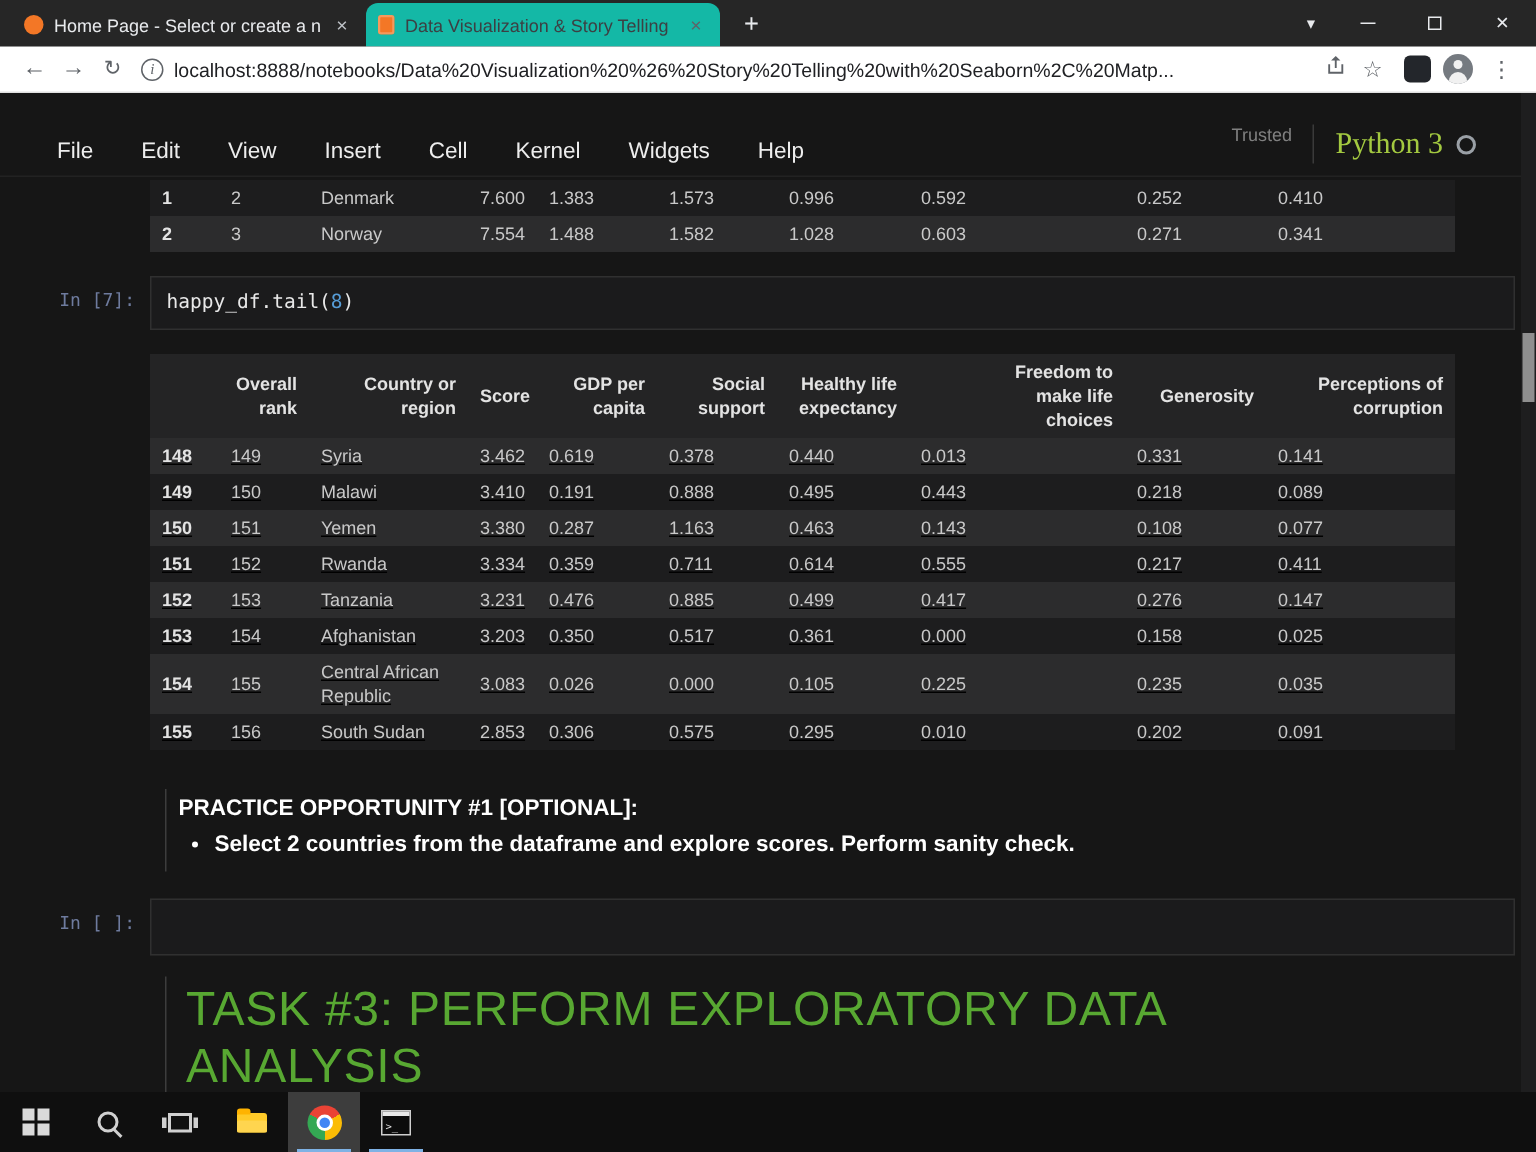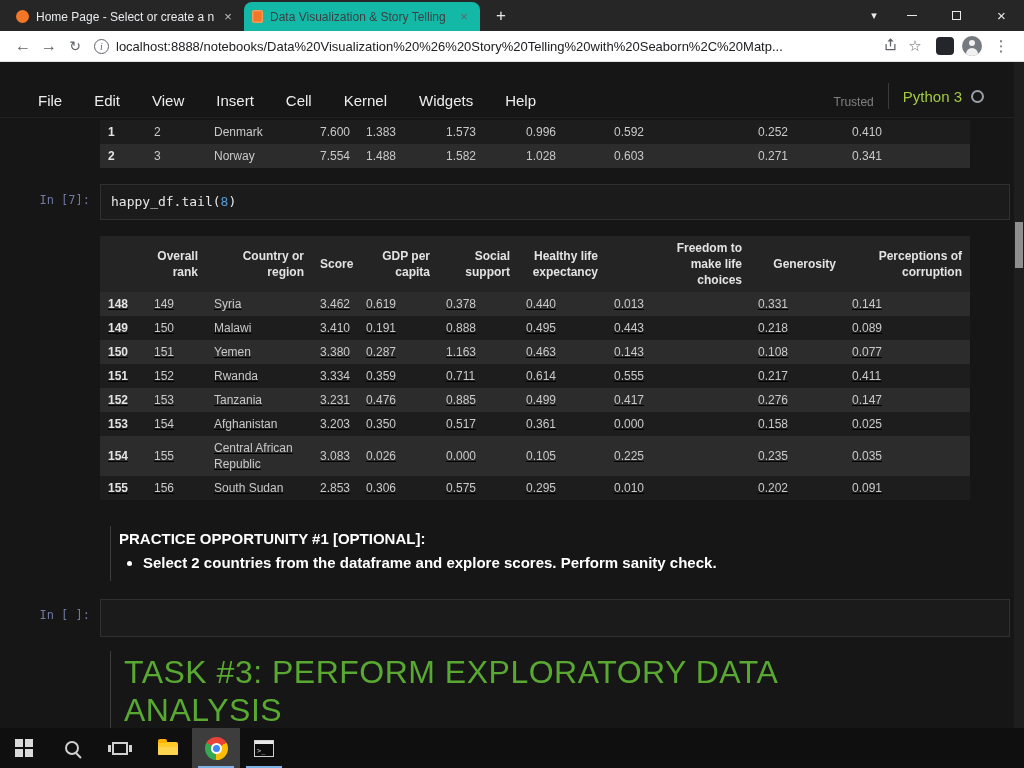--- a/index.html
+++ b/index.html
@@ -53,24 +53,24 @@
             overflow:hidden; flex:none; margin-right:6px; }
   .avatar .head { position:absolute; top:4px; left:7px; width:6px; height:6px; border-radius:50%; background:#f1f1f1; }
   .avatar .bdy { position:absolute; top:12px; left:4px; width:12px; height:8px; border-radius:6px 6px 0 0; background:#f1f1f1; }
   .icon-dots { font-size:15px; }
   .icon-dots::before { content:"⋮"; }
 
   
   .notebook { position:absolute; top:62px; left:0; width:1024px; height:666px; background:#161616; overflow:hidden; }
   .nb-header { height:56px; display:flex; align-items:flex-end; padding:0 40px 8px 38px; border-bottom:1px solid #222; }
   .mi { color:#ededed; font-size:15px; margin-right:32px; }
-  .nb-right { margin-left:auto; display:flex; align-items:flex-end; }
+  .nb-right { margin-left:auto; display:flex; align-items:flex-start; }
   .trusted { color:#808080; font-size:12px; margin-right:14px; }
   .kernel-box { display:flex; align-items:center; gap:9px; padding-left:14px; border-left:1px solid #3a3a3a; height:26px; }
-  .kernel-name { font-size:15px; color:#a3c940; }
+  .kernel-name { font-size:20px; color:#a3c940;font-family:Liberation Serif, serif; }
   .kernel-circle { width:13px; height:13px; border:2px solid #9aa0a6; border-radius:50%; }
 
   .nb-body { padding-top:2px; }
   .partial-wrap { margin-left:100px; }
 
   table.df { border-collapse:collapse; table-layout:fixed; width:870px; font-size:12px;
              line-height:16px; color:#c9c9c9; }
   table.df th, table.df td { padding:4px 8px; overflow:hidden; }
   table.df thead th { background:#242425; color:#e3e3e3; font-weight:bold; text-align:right;
                       vertical-align:middle; height:46px; }

